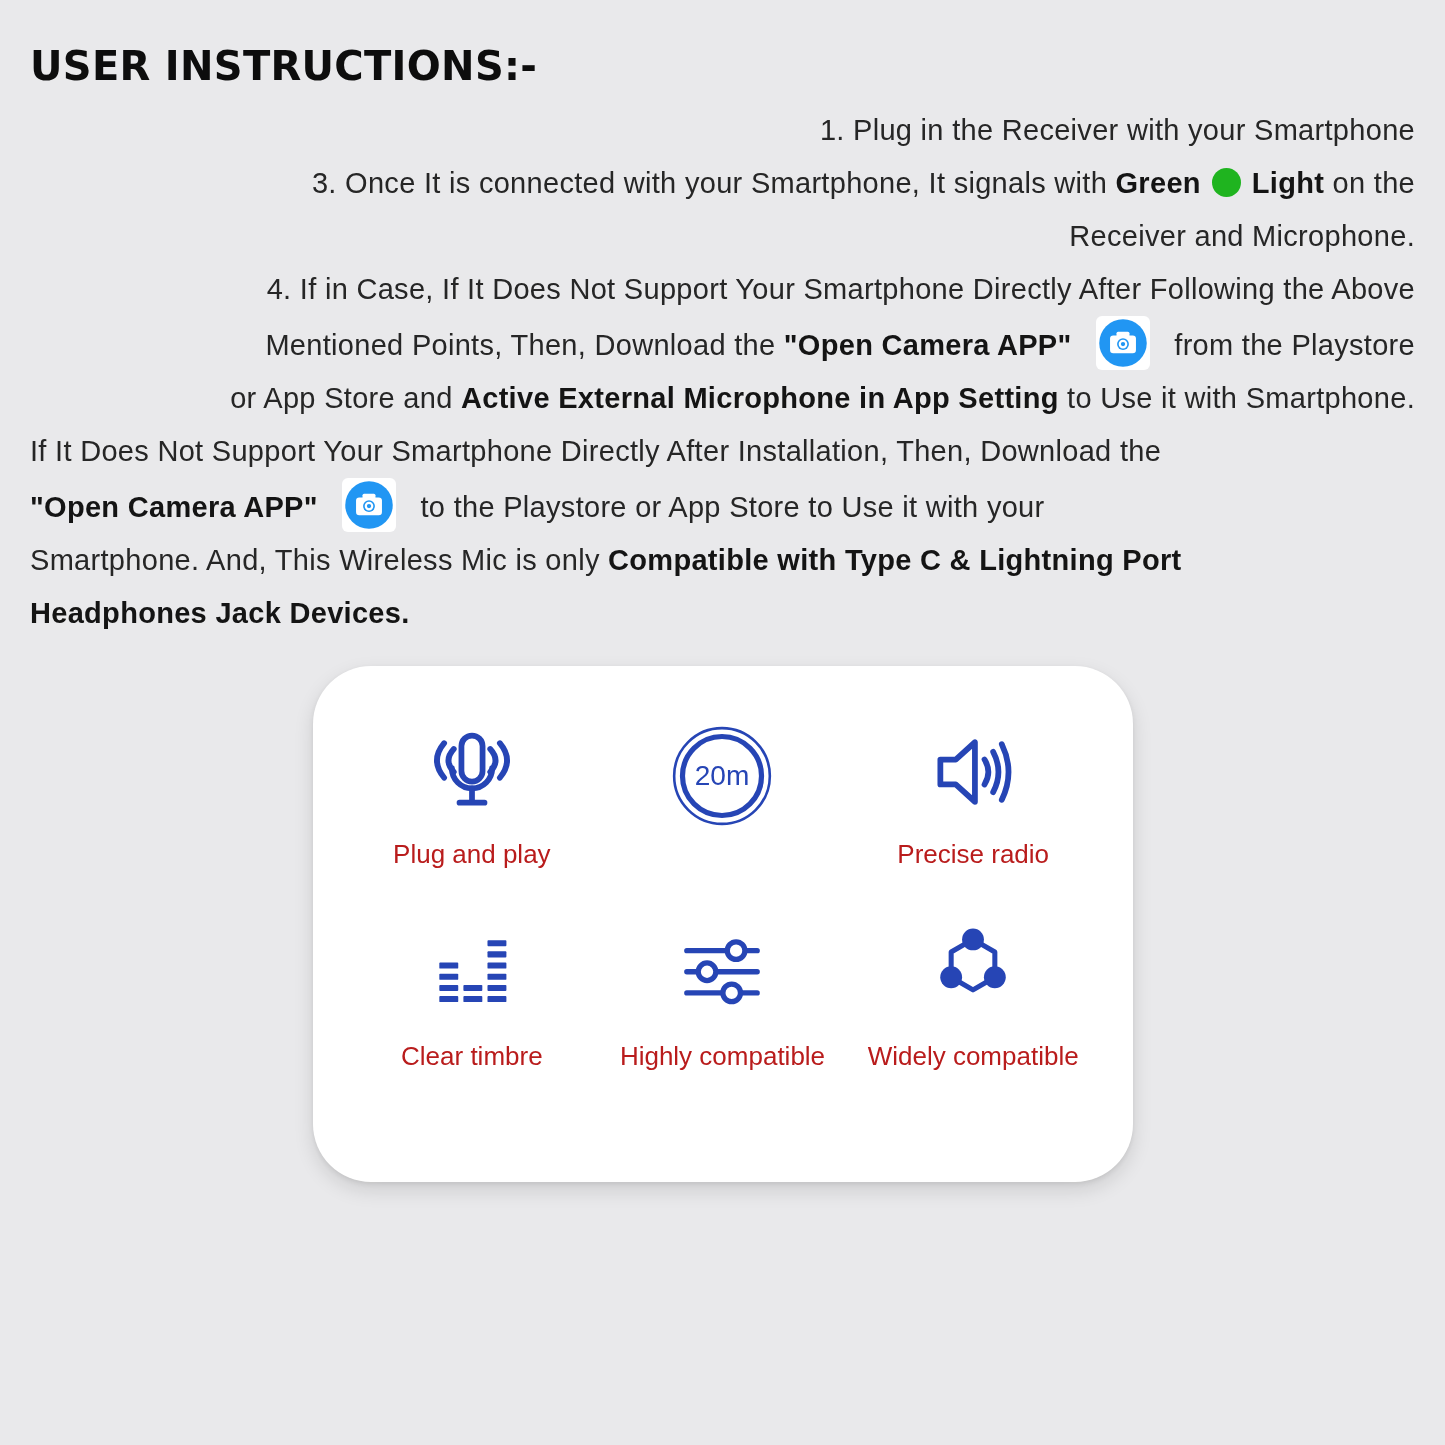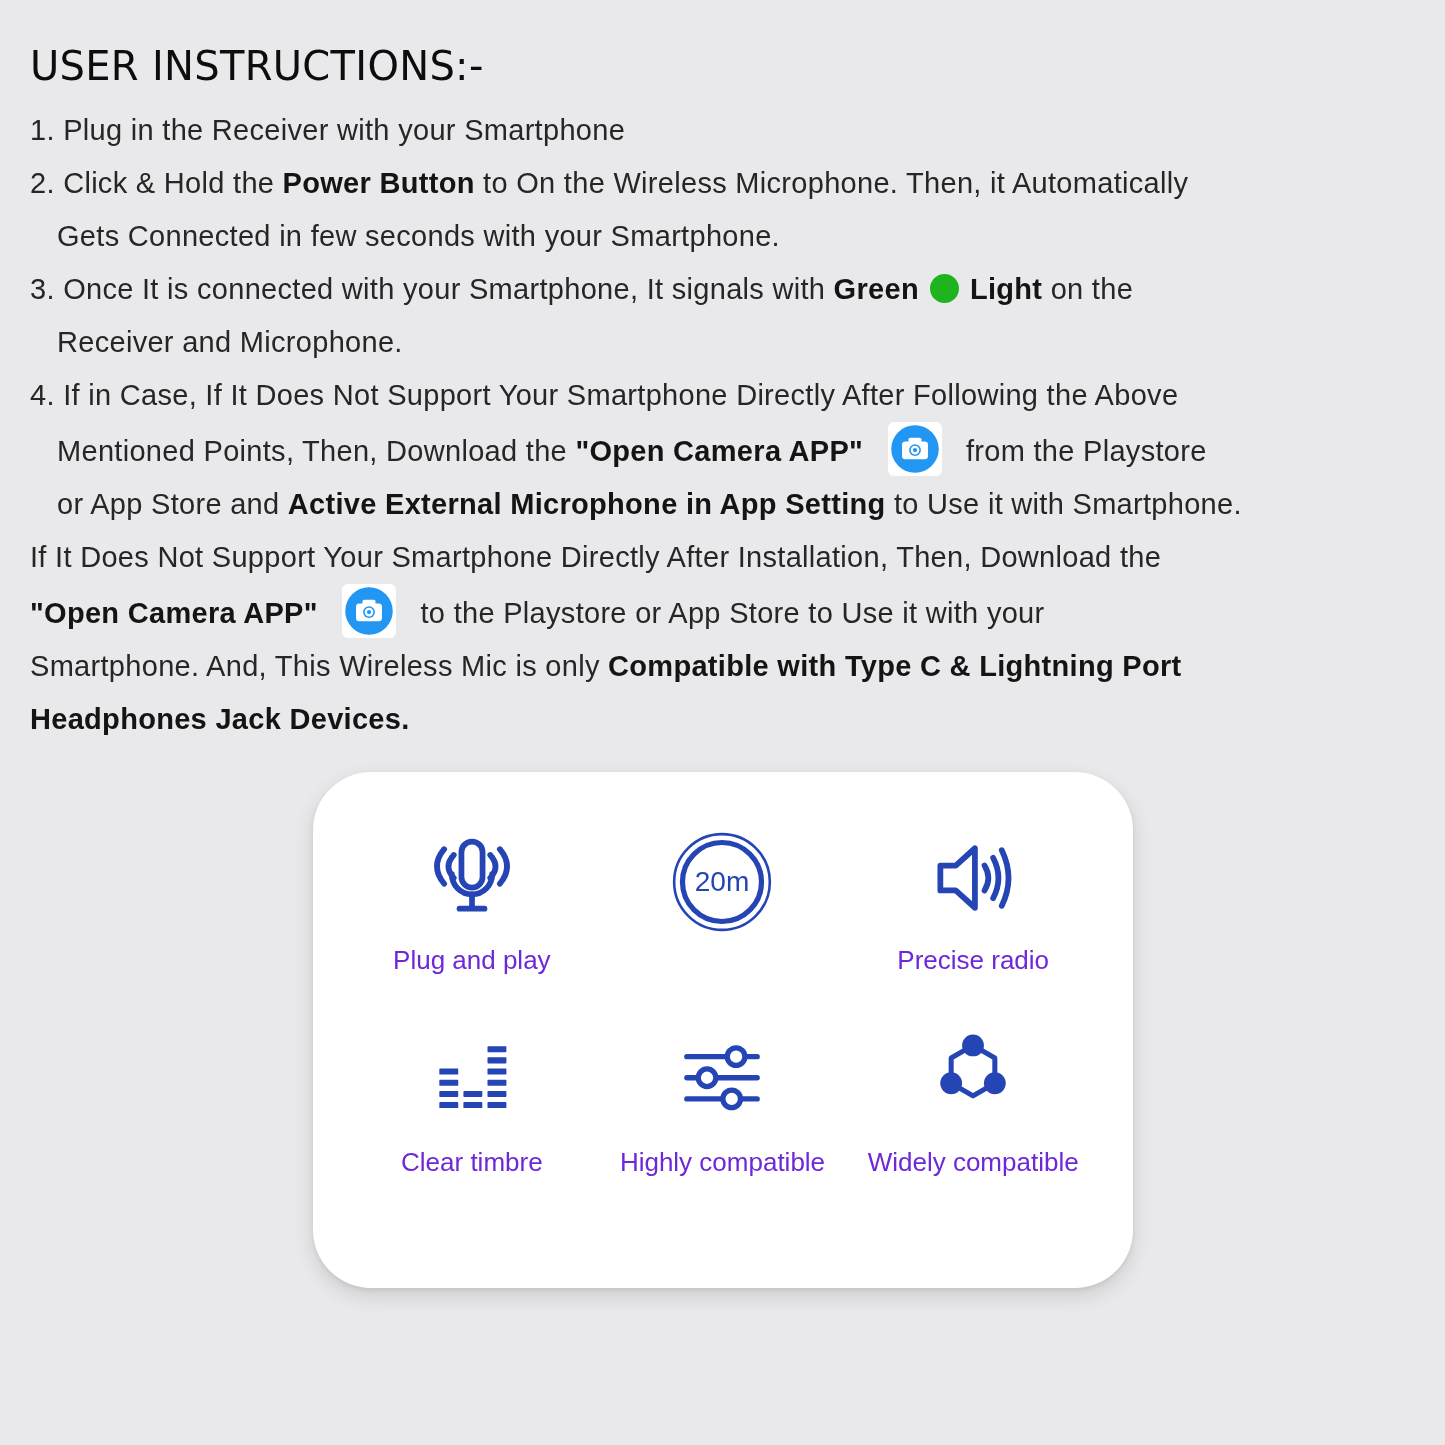--- a/index.html
+++ b/index.html
@@ -7,31 +7,31 @@
     width:1445px;height:1445px;
     background:#e9e9eb;
     font-family:"Liberation Sans",sans-serif;
     color:#232323;
     overflow:hidden;
   }
   .content{padding:30px 30px 0 30px;}
 
   h1.instr-title{
     font-family:"DejaVu Sans","Liberation Sans",sans-serif;
-    font-size:40px;line-height:44px;font-weight:400;
+    font-size:40px;line-height:44px;font-weight:700;
     letter-spacing:.3px;color:#0d0d0d;margin:14px 0 16px 0;
   }
   h2.note-title{
     font-family:"DejaVu Sans","Liberation Sans",sans-serif;
     font-size:45px;line-height:50px;font-weight:800;
     letter-spacing:.3px;color:#0d0d0d;margin:34px 0 12px 0;
   }
   .rich{font-size:29px;line-height:53px;letter-spacing:.3px;color:#262626;}
   .rich .b{font-weight:700;color:#141414;}
-  .item{padding-left:27px;text-indent:-27px;}
+  .item{padding-left:27px;text-indent:-27px;text-align:right;}
 
   .dot{
     display:inline-block;width:29px;height:29px;border-radius:50%;
     background:#1fb41f;margin:0 11px;vertical-align:-4px;
   }
   .cam{
     display:inline-block;width:54px;height:54px;border-radius:6px;
     background:#ffffff;margin:0 16px;vertical-align:-15px;
   }
   .cam svg{display:block;width:54px;height:54px;}
@@ -41,35 +41,34 @@
     background:#ffffff;border-radius:58px;
     box-shadow:0 8px 20px rgba(0,0,0,.12),0 2px 5px rgba(0,0,0,.07);
     display:grid;grid-template-columns:repeat(3,1fr);
     align-content:start;row-gap:56px;
     padding:58px 34px 0 34px;box-sizing:border-box;
   }
   .feature{display:flex;flex-direction:column;align-items:center;}
   .icon-box{height:104px;display:flex;justify-content:center;}
   .feat-label{
     margin-top:10px;font-size:26px;line-height:32px;
-    color:#6d28d9;text-align:center;white-space:pre-line;
+    color:#b91c1c;text-align:center;white-space:pre-line;
   }
   .ic{stroke:#2645b5;fill:none;stroke-width:6;stroke-linecap:round;stroke-linejoin:round;}
   .icf{fill:#2645b5;stroke:none;}
 </style>
 </head>
 <body>
 
 <div class="content">
 
   <h1 class="instr-title">USER INSTRUCTIONS:-</h1>
 
   <div class="rich" id="instr-list">
       <div class="item"><span>1. Plug in the Receiver with your Smartphone</span></div>
-      <div class="item"><span>2. Click &amp; Hold the </span><span class="b">Power Button</span><span> to On the Wireless Microphone. Then, it Automatically</span><br><span>Gets Connected in few seconds with your Smartphone.</span></div>
       <div class="item"><span>3. Once It is connected with your Smartphone, It signals with </span><span class="b">Green</span><span class="dot"></span><span class="b">Light</span><span> on the</span><br><span>Receiver and Microphone.</span></div>
       <div class="item"><span>4. If in Case, If It Does Not Support Your Smartphone Directly After Following the Above</span><br><span>Mentioned Points, Then, Download the </span><span class="b">"Open Camera APP"</span>
 <span class="cam"><svg viewBox="0 0 100 100">
             <circle cx="50" cy="50" r="44" fill="#2196f3"></circle>
             <rect x="38" y="29" width="24" height="12" rx="3" fill="#ffffff"></rect>
             <rect x="26" y="36" width="48" height="33" rx="6" fill="#ffffff"></rect>
             <circle cx="50" cy="52" r="11" fill="#2196f3"></circle>
             <circle cx="50" cy="52" r="6" stroke="#ffffff" stroke-width="4" fill="none"></circle>
           </svg></span>
 <span> from the Playstore</span><br><span>or App Store and </span><span class="b">Active External Microphone in App Setting</span><span> to Use it with Smartphone.</span></div>

